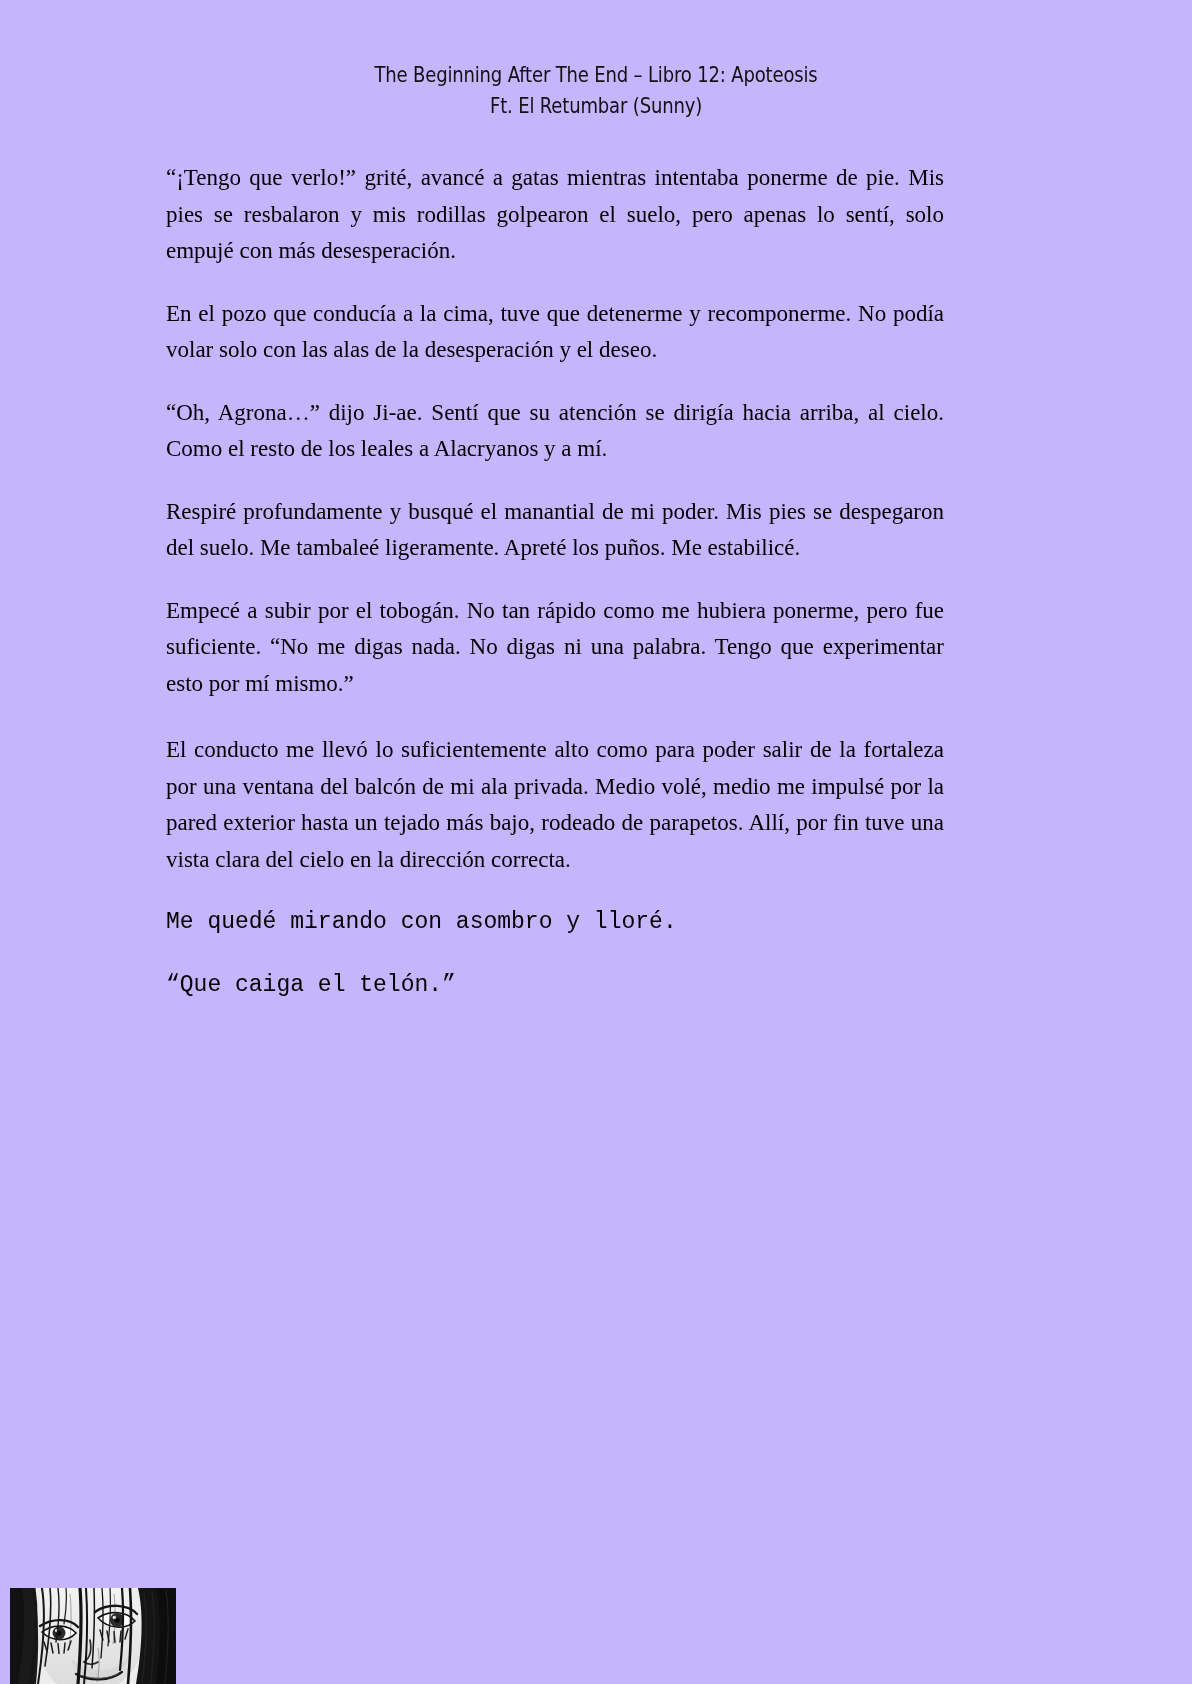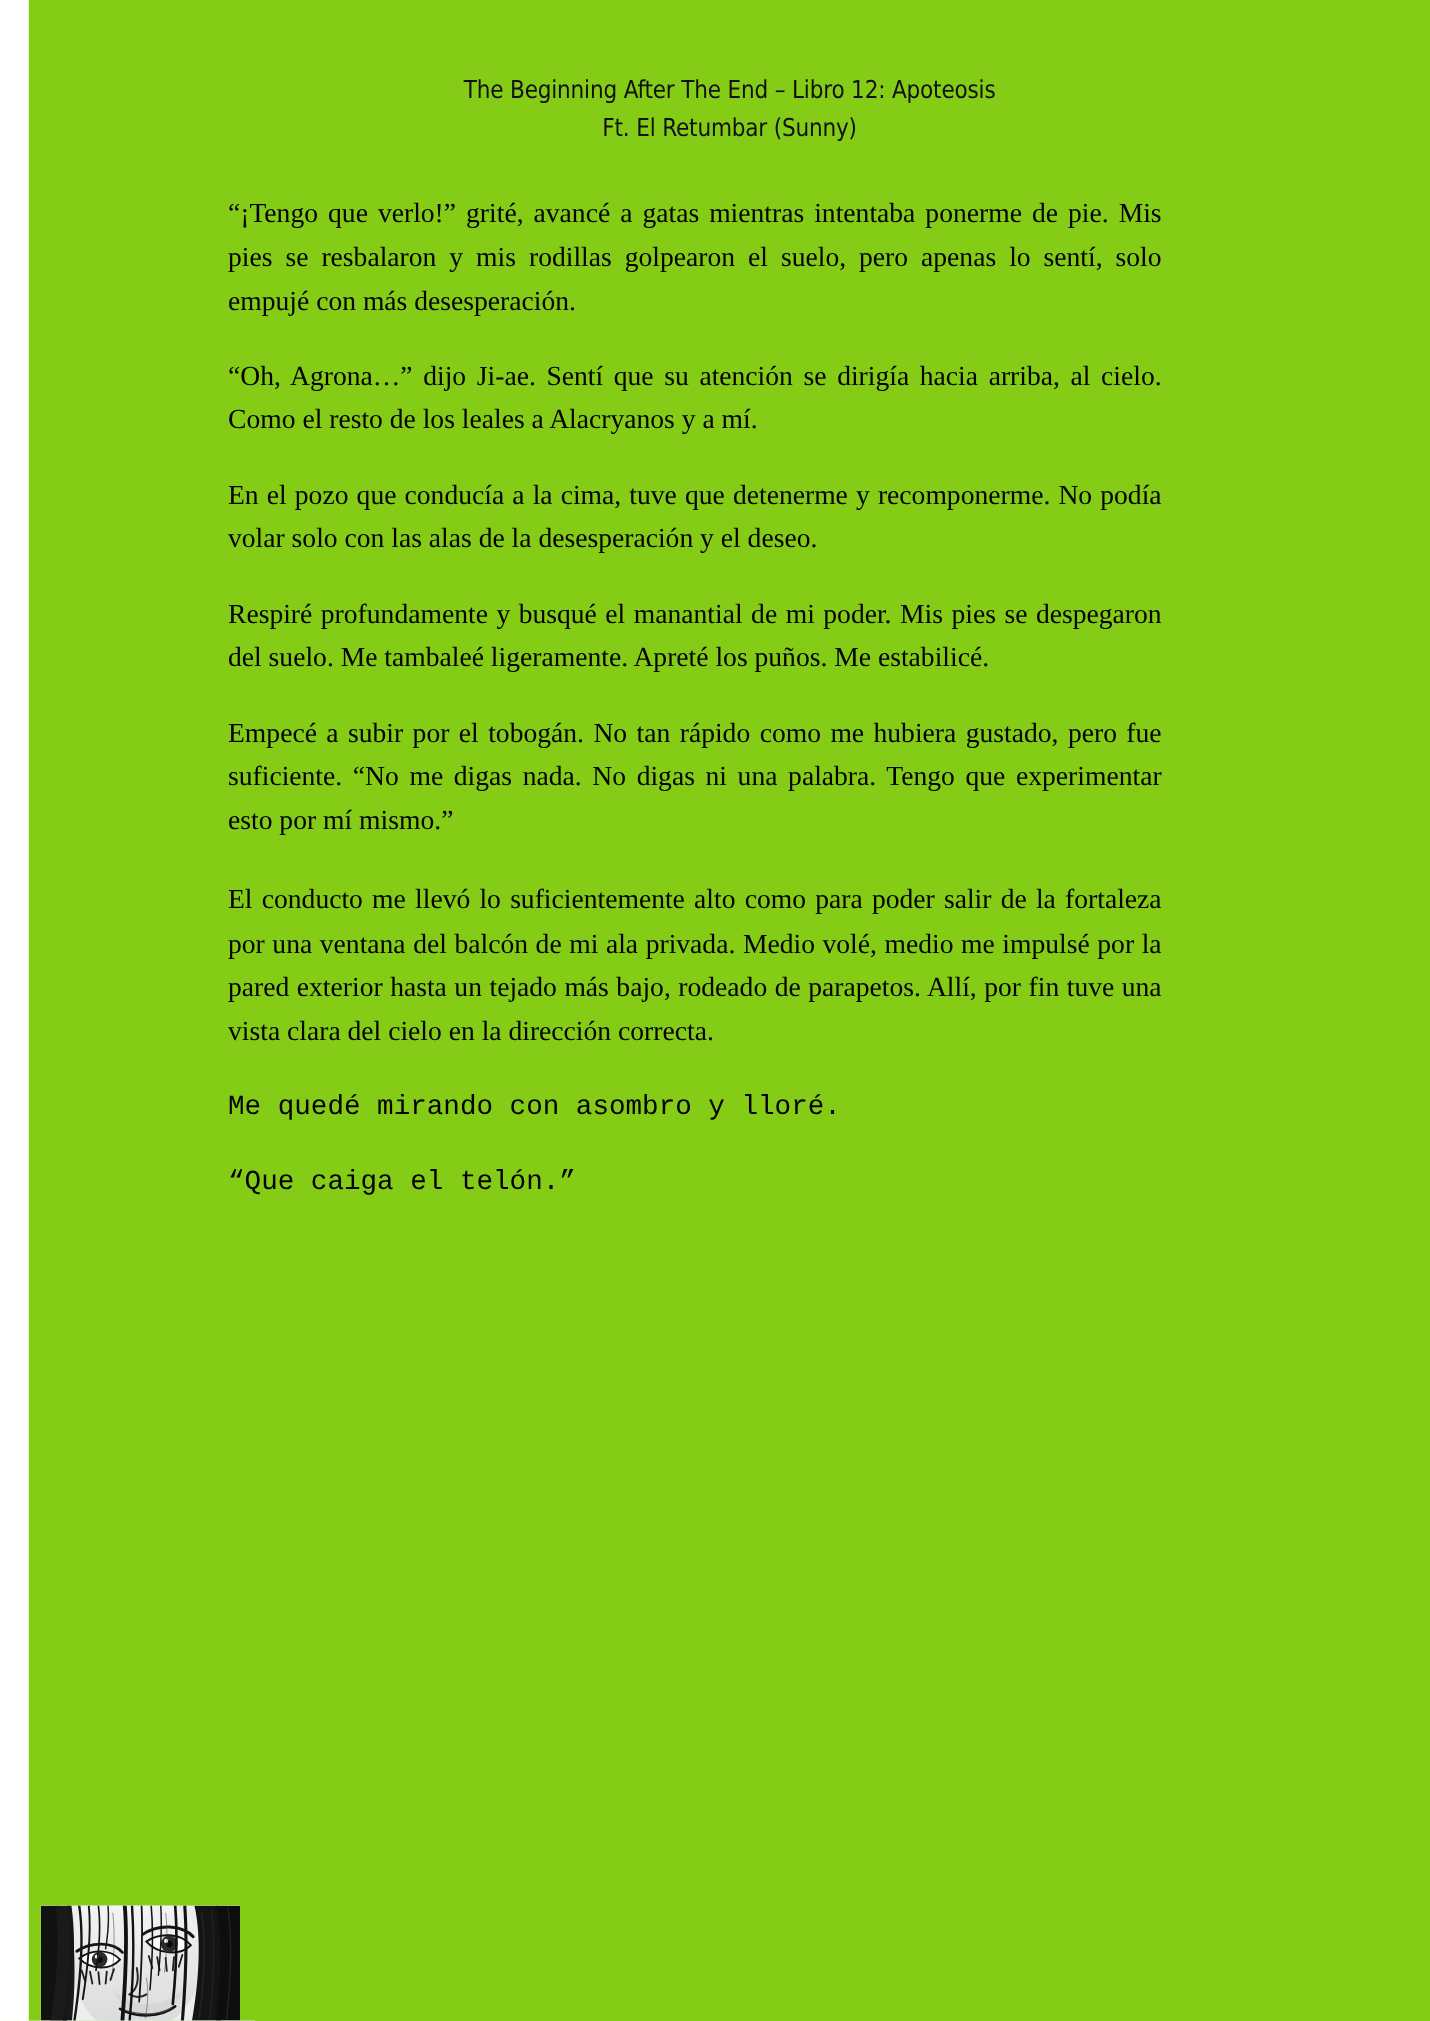--- a/index.html
+++ b/index.html
@@ -13,22 +13,21 @@
     height: 1684px;
     position: relative;
     overflow: hidden;
     font-family: "Liberation Serif", serif;
     color: #000000;
   }
 
   .page {
     position: absolute;
     inset: 0;
-    background: #84cc16;
-    margin-left: 24px;
+    background: #c4b5fd;
   }
 
   
   .doc-header {
     position: absolute;
     left: 0;
     right: 0;
     top: 60px;
     text-align: center;
     font-family: "DejaVu Sans", "Liberation Sans", sans-serif;
@@ -95,24 +94,24 @@
 
 <div class="page">
 
   <div class="doc-header">
     <span class="hline">The Beginning After The End – Libro 12: Apoteosis</span>
     <span class="hline">Ft. El Retumbar (Sunny)</span>
   </div>
 
   <div class="doc-body">
     <p class="para">“¡Tengo que verlo!” grité, avancé a gatas mientras intentaba ponerme de pie. Mis pies se resbalaron y mis rodillas golpearon el suelo, pero apenas lo sentí, solo empujé con más desesperación.</p>
+    <p class="para">En el pozo que conducía a la cima, tuve que detenerme y recomponerme. No podía volar solo con las alas de la desesperación y el deseo.</p>
     <p class="para">“Oh, Agrona…” dijo Ji-ae. Sentí que su atención se dirigía hacia arriba, al cielo. Como el resto de los leales a Alacryanos y a mí.</p>
-    <p class="para">En el pozo que conducía a la cima, tuve que detenerme y recomponerme. No podía volar solo con las alas de la desesperación y el deseo.</p>
     <p class="para">Respiré profundamente y busqué el manantial de mi poder. Mis pies se despegaron del suelo. Me tambaleé ligeramente. Apreté los puños. Me estabilicé.</p>
-    <p class="para gap-lg">Empecé a subir por el tobogán. No tan rápido como me hubiera gustado, pero fue suficiente. “No me digas nada. No digas ni una palabra. Tengo que experimentar esto por mí mismo.”</p>
+    <p class="para gap-lg">Empecé a subir por el tobogán. No tan rápido como me hubiera ponerme, pero fue suficiente. “No me digas nada. No digas ni una palabra. Tengo que experimentar esto por mí mismo.”</p>
     <p class="para">El conducto me llevó lo suficientemente alto como para poder salir de la fortaleza por una ventana del balcón de mi ala privada. Medio volé, medio me impulsé por la pared exterior hasta un tejado más bajo, rodeado de parapetos. Allí, por fin tuve una vista clara del cielo en la dirección correcta.</p>
     <p class="para last-line-left">Me quedé mirando con asombro y lloré.</p>
     <p class="para last-line-left">“Que caiga el telón.”</p>
   </div>
 
   <div class="bottom-illustration">
     <svg viewBox="0 0 166 96" xmlns="http://www.w3.org/2000/svg" aria-hidden="true">
       <defs>
         <linearGradient id="skinG" x1="0" y1="0" x2="0" y2="1">
           <stop offset="0%" stop-color="#f6f6f6"></stop>

